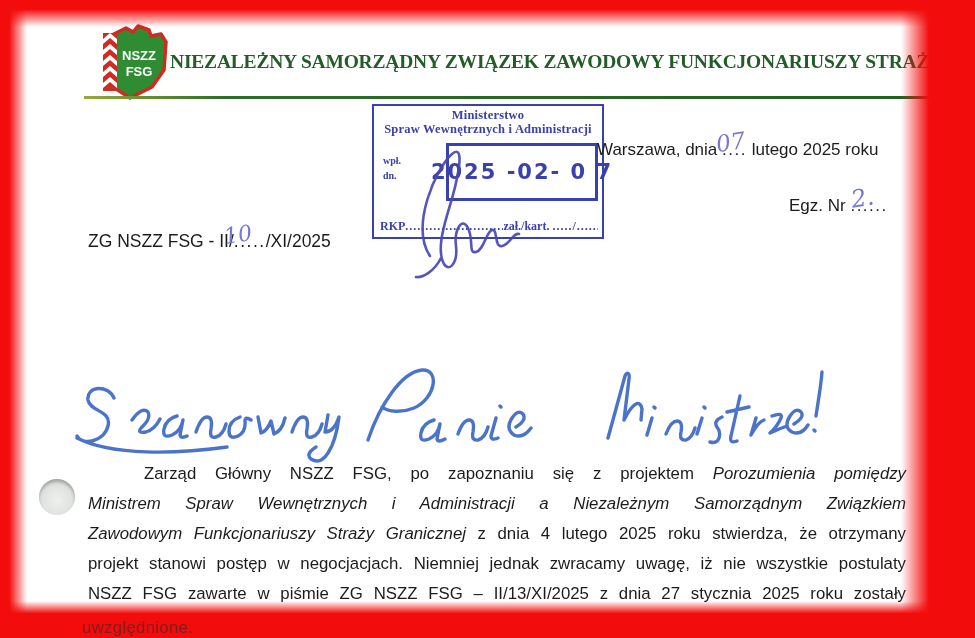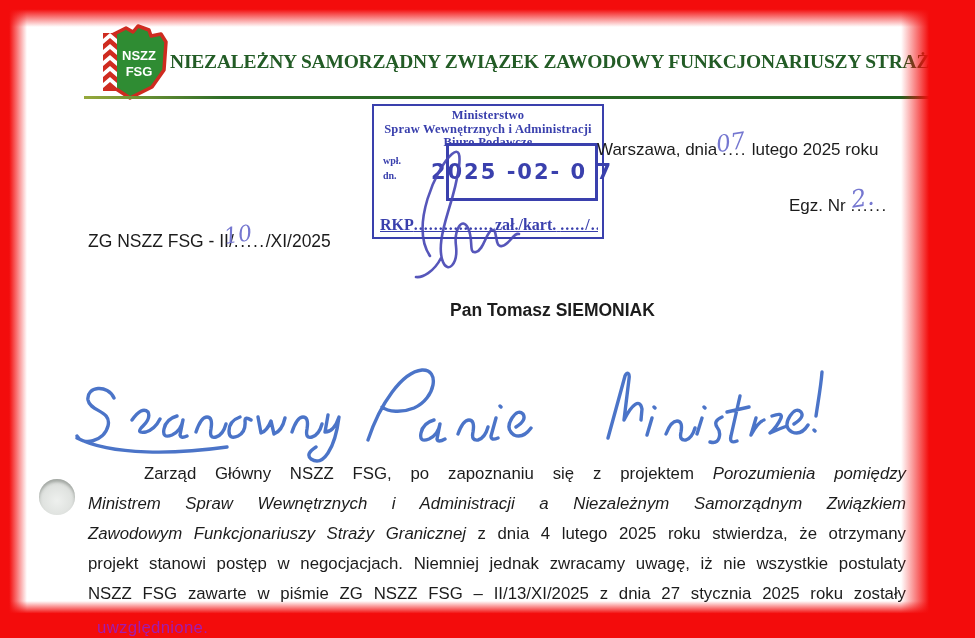--- a/index.html
+++ b/index.html
@@ -12,22 +12,22 @@
   
   .frame{position:absolute;inset:0;pointer-events:none;z-index:5;}
   .frame-top{position:absolute;left:0;right:0;top:0;height:27px;
     background:linear-gradient(180deg,#f30c0c 0%,#f30c0c 34%,rgba(243,12,12,0) 100%);}
   .frame-left{position:absolute;left:0;top:0;bottom:0;width:27px;
     background:linear-gradient(90deg,#f30c0c 0%,#f30c0c 34%,rgba(243,12,12,0) 100%);}
   .frame-right{position:absolute;right:0;top:0;bottom:0;width:74px;
     background:linear-gradient(270deg,#f30c0c 0%,#f30c0c 62%,rgba(243,12,12,0) 100%);}
   .frame-bottom{position:absolute;left:0;right:0;bottom:0;height:37px;
     background:linear-gradient(0deg,#f30c0c 0%,#f30c0c 66%,rgba(243,12,12,0) 100%);}
-  .hidden-word{position:absolute;left:97px;top:618px;z-index:6;
-    font-size:16.8px;color:#a21caf;letter-spacing:.3px;}
+  .hidden-word{position:absolute;left:82px;top:618px;z-index:6;
+    font-size:16.8px;color:#7f1d1d;letter-spacing:.3px;}
 
   
   .org-name{position:absolute;left:170px;top:51px;width:788px;
     font-family:"Liberation Serif", serif;font-weight:bold;font-size:19.5px;
     color:#235c26;letter-spacing:-0.2px;white-space:nowrap;}
   .green-rule{position:absolute;left:84px;top:96px;width:876px;height:3px;
     background:linear-gradient(90deg,#96a93c 0%,#2e6d28 16%,#21611f 100%);}
   .logo{position:absolute;left:88px;top:23px;}
 
   
@@ -35,21 +35,21 @@
     border:2px solid #3a40ad;color:#3a40ad;z-index:2;
     font-family:"Liberation Serif", serif;font-weight:bold;}
   .stamp-line{ text-align:center;line-height:13.5px;font-size:12.5px;letter-spacing:.2px;}
   .stamp-line1{margin-top:3px;}
   .stamp-datebox{position:absolute;left:44px;top:37px;width:146px;height:52px;
     border:3px solid #3a40ad;display:flex;align-items:center;justify-content:center;margin-left:28px;}
   .stamp-date{font-family:"DejaVu Sans", sans-serif;font-weight:bold;
     font-size:21px;letter-spacing:2px;white-space:nowrap;}
   .stamp-wpl{position:absolute;left:9px;top:47px;font-size:10px;line-height:15px;}
   .stamp-rkp{position:absolute;left:6px;right:4px;bottom:3px;display:flex;
-    font-size:16px;white-space:nowrap;overflow:hidden;text-decoration:underline;}
+    font-size:12px;white-space:nowrap;overflow:hidden;}
   .stamp-rkp .dots{letter-spacing:1px;overflow:hidden;}
   .signature-svg{position:absolute;left:396px;top:140px;z-index:3;}
 
   
   .dateline{position:absolute;left:597px;top:140px;font-size:17px;white-space:nowrap;z-index:2;text-align:right;}
   .egzline{position:absolute;left:789px;top:196px;font-size:17px;white-space:nowrap;}
   .refline{position:absolute;left:88px;top:231px;font-size:17.5px;white-space:nowrap;}
   .dotted{letter-spacing:1.5px;}
   .hand{position:absolute;font-family:"DejaVu Serif", serif;font-style:italic;
     color:#7577d0;transform:rotate(-9deg);}
@@ -95,21 +95,20 @@
     <text x="51" y="37" text-anchor="middle" font-family="Liberation Sans, sans-serif" font-size="13" font-weight="bold" fill="#ffffff">NSZZ</text>
     <text x="51" y="53" text-anchor="middle" font-family="Liberation Sans, sans-serif" font-size="13" font-weight="bold" fill="#ffffff">FSG</text>
   </svg>
 
   <div class="org-name">NIEZALEŻNY SAMORZĄDNY ZWIĄZEK ZAWODOWY FUNKCJONARIUSZY STRAŻY GRANICZNEJ</div>
   <div class="green-rule"></div>
 
   <div class="stamp">
     <div class="stamp-line stamp-line1">Ministerstwo</div>
     <div class="stamp-line">Spraw Wewnętrznych i Administracji</div>
-    <div class="stamp-line">Biuro Podawcze</div>
     <div class="stamp-wpl">
       <div>wpł.</div>
       <div>dn.</div>
     </div>
     <div class="stamp-datebox">
       <span class="stamp-date">2025 -02- 0 7</span>
     </div>
     <div class="stamp-rkp">
       <span>RKP</span><span class="dots">..........................</span><span>zał./kart.</span>&nbsp;<span class="dots">...../......</span>
     </div>
@@ -134,21 +133,20 @@
     <span class="dotted">......</span>
     <span class="hand hand-egz">2.</span>
   </div>
 
   <div class="refline">
     <span>ZG NSZZ FSG - II/</span><span class="dotted">.....</span><span>/XI/2025</span>
     <span class="hand hand-ref">10</span>
   </div>
 
   <div class="addressee">
-    <div>Pan Tomasz SIEMONIAK</div>
   </div>
 
   <span class="sr-only">Szanowny Panie Ministrze !</span>
   <svg class="greeting-svg" width="760" height="100" viewBox="0 0 760 100">
     <g fill="none" stroke="#4b74c8" stroke-width="3.4" stroke-linecap="round" stroke-linejoin="round">
 
       <path d="M42,34 C36,20 14,22 16,36 C18,48 40,46 36,62 C32,78 10,82 5,72
                M5,74 C40,92 105,90 155,83
                M60,56 q10,-14 16,-8 q3,6 -5,14 q-8,8 3,6 q9,-3 14,-13
                M105,52 q-11,3 -13,13 q-2,10 8,6 q9,-4 11,-15 l-3,15 q1,4 7,1

